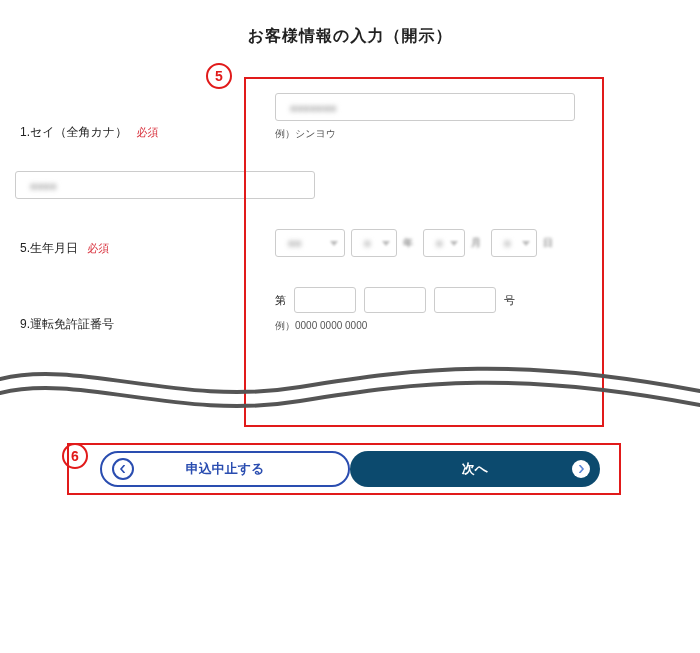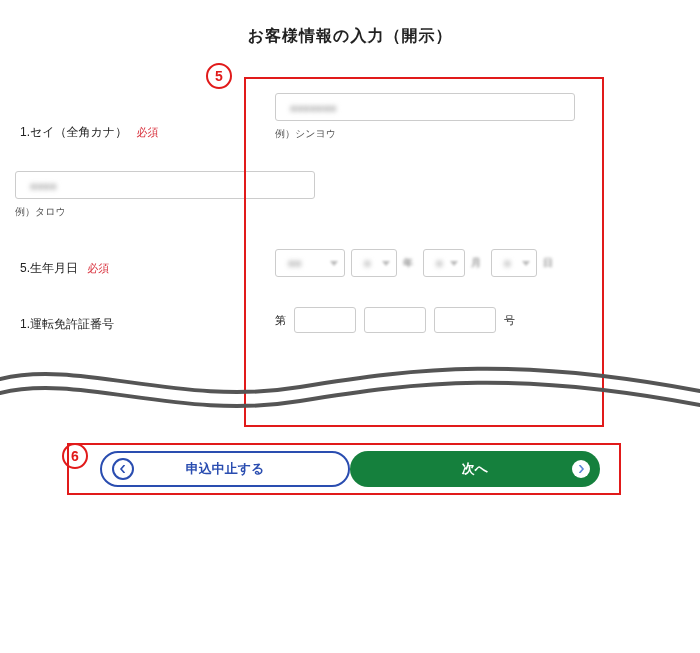--- a/index.html
+++ b/index.html
@@ -165,21 +165,21 @@
     box-sizing: border-box;
     cursor: pointer;
   }
   .btn-outline {
     border: 2px solid #2a4db0;
     color: #2a4db0;
     background: #fff;
   }
   .btn-solid {
     border: none;
-    background: #15803d;
+    background: #0c4a6e;
     color: #fff;
   }
   .btn .side-icon {
     position: absolute;
     width: 18px; height: 18px;
     border-radius: 50%;
     display: flex;
     align-items: center; justify-content: center;
     top: 50%; transform: translateY(-50%);
     font-size: 10px;
@@ -217,21 +217,20 @@
       </div>
       <div class="hint">例）シンヨウ</div>
     </div>
   </div>
 
   <div class="row">
     <div class="input-col">
       <div class="text-input">
         <span class="blur-content">■■■■</span>
       </div>
-      <div class="hint">例）タロウ</div>
     </div>
   </div>
 
   <div class="row">
     <div class="label-col">
       <span>5.生年月日</span>
       <span class="req">必須</span>
     </div>
     <div class="input-col">
       <div class="dob-group">
@@ -253,30 +252,31 @@
           <span class="blur-content">■</span>
           <span class="chev"></span>
         </div>
         <span class="unit-txt">日</span>
       </div>
     </div>
   </div>
 
   <div class="row" style="padding-bottom:14px;">
     <div class="label-col">
-      <span>1.運転免許証番号</span>
+      <span>9.運転免許証番号</span>
     </div>
     <div class="input-col">
       <div class="lic-group">
         <span class="lic-pre">第</span>
         <input class="lic-box" style="">
         <input class="lic-box" style="">
         <input class="lic-box" style="">
         <span class="lic-suf">号</span>
       </div>
+      <div class="hint">例）0000 0000 0000</div>
     </div>
   </div>
 
 </div>
 
 <div class="wave-wrap">
   <svg viewBox="0 0 700 60" width="700" height="60">
     <path d="M0 22 C 80 2, 180 50, 300 30 S 520 0, 700 34" fill="none" stroke="#555" stroke-width="4" stroke-linecap="round"></path>
     <path d="M0 36 C 80 16, 180 64, 300 44 S 520 14, 700 48" fill="none" stroke="#555" stroke-width="4" stroke-linecap="round"></path>
   </svg>

